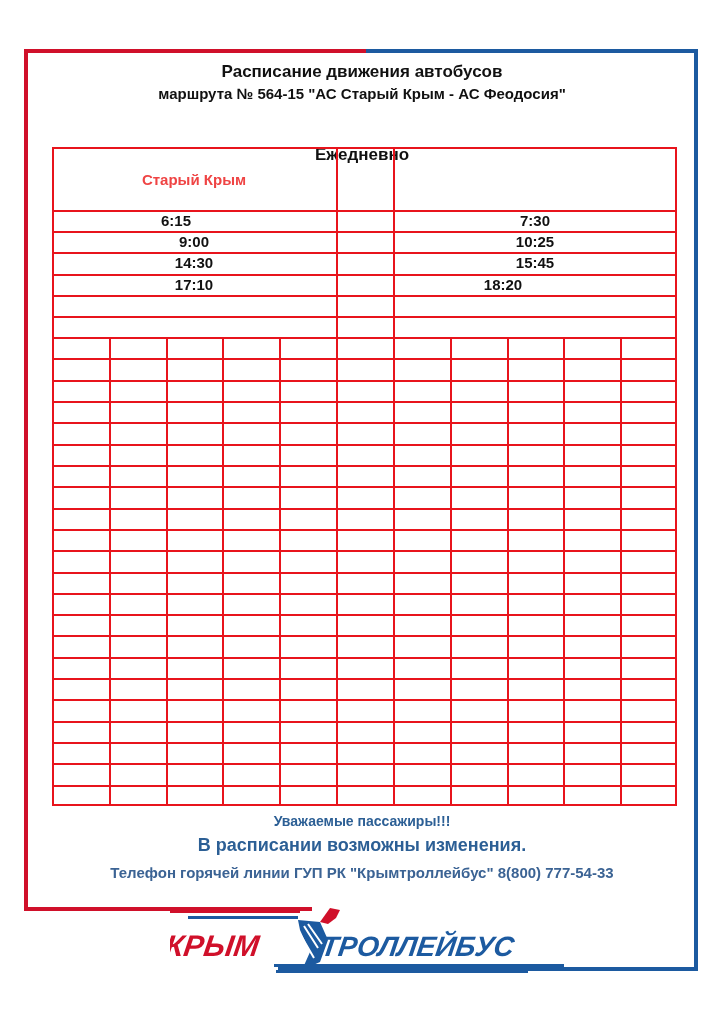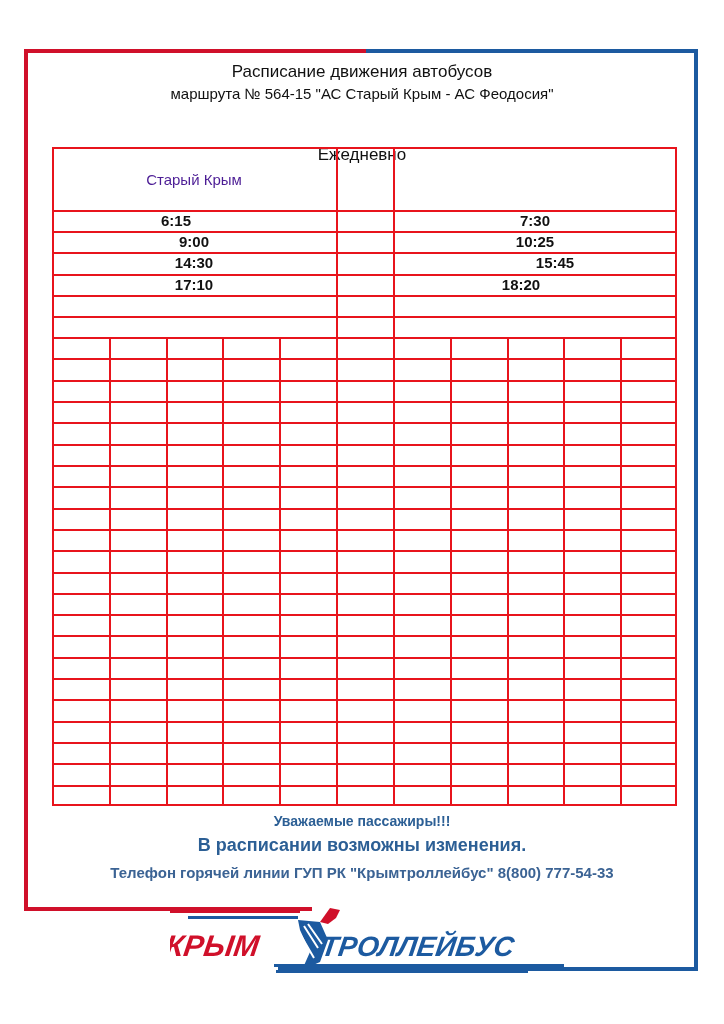--- a/index.html
+++ b/index.html
@@ -4,30 +4,30 @@
 <style>
   html, body { margin:0; padding:0; background:#ffffff; }
   body { width:724px; height:1024px; position:relative; overflow:hidden; font-family:"Liberation Sans", sans-serif; }
   .frame-red-top { position:absolute; left:24px; top:49px; width:342px; height:4px; background:#d0102a; }
   .frame-blue-top { position:absolute; left:366px; top:49px; width:332px; height:4px; background:#1c5aa0; }
   .frame-red-left { position:absolute; left:24px; top:49px; width:4px; height:862px; background:#d0102a; }
   .frame-red-bottom { position:absolute; left:24px; top:907px; width:288px; height:4px; background:#d0102a; }
   .frame-blue-right { position:absolute; left:694px; top:49px; width:4px; height:922px; background:#1c5aa0; }
   .frame-blue-bottom { position:absolute; left:278px; top:967px; width:420px; height:4px; background:#1c5aa0; }
 
-  .title { position:absolute; left:0; width:724px; text-align:center; font-weight:normal; color:#111; }
+  .title { position:absolute; left:0; width:724px; text-align:center; font-weight:bold; color:#111; }
   .t1 { top:62px; font-size:17px; }
   .t2 { top:85px; font-size:15px; }
   .t3 { top:107px; font-size:17px;margin-top:38px; }
 
   .table { position:absolute; left:52px; top:147px; width:625px; height:659px; }
   .hline { position:absolute; left:0; height:2px; background:#e8141c; }
   .vline { position:absolute; width:2px; background:#e8141c; }
   .cell-text { position:absolute; text-align:center; font-weight:bold; color:#111; font-size:15px; line-height:21px; }
-  .hdr-text { position:absolute; text-align:center; font-weight:normal; color:#4c1d95; font-size:15px; }
+  .hdr-text { position:absolute; text-align:center; font-weight:bold; color:#ef4444; font-size:15px; }
 
   .notice { position:absolute; left:0; width:724px; text-align:center; font-weight:bold; color:#2c5f95; }
   .n1 { top:813px; font-size:14px; }
   .n2 { top:835px; font-size:18px; }
   .n3 { top:864px; font-size:15px; color:#3b6394; }
 
   .logo { position:absolute; left:170px; top:900px; width:400px; height:80px; }
 </style>
 </head>
 <body>
@@ -88,22 +88,22 @@
     <div class="vline" style="left:511px;top:190px;height:469px;"></div>
     <div class="vline" style="left:568px;top:190px;height:469px;"></div>
     <div class="cell-text" style="left:0;width:248px;top:63px;">6:15</div>
     <div class="cell-text" style="left:0;width:284px;top:84px;">9:00</div>
     <div class="cell-text" style="left:0;width:284px;top:105px;">14:30</div>
     <div class="cell-text" style="left:0;width:284px;top:127px;">17:10</div>
     <div class="cell-text" style="left:0;width:284px;top:148px;"></div>
     <div class="cell-text" style="left:0;width:284px;top:169px;"></div>
     <div class="cell-text" style="left:341px;width:284px;top:63px;">7:30</div>
     <div class="cell-text" style="left:341px;width:284px;top:84px;">10:25</div>
-    <div class="cell-text" style="left:341px;width:284px;top:105px;margin-left:20px;">15:45</div>
-    <div class="cell-text" style="left:341px;width:256px;top:127px;border-radius:8px;">18:20</div>
+    <div class="cell-text" style="left:341px;width:284px;top:105px;">15:45</div>
+    <div class="cell-text" style="left:323px;width:256px;top:127px;border-radius:8px;">18:20</div>
     <div class="cell-text" style="left:341px;width:284px;top:148px;"></div>
     <div class="cell-text" style="left:341px;width:284px;top:169px;"></div>
   </div>
 
 <div class="notice n1">Уважаемые пассажиры!!!</div>
 <div class="notice n2">В расписании возможны изменения.</div>
 <div class="notice n3">Телефон горячей линии ГУП РК "Крымтроллейбус" 8(800) 777-54-33</div>
 
 <svg class="logo" viewBox="0 0 400 80">
   <rect x="0" y="10" width="130" height="3" fill="#d0102a"></rect>

